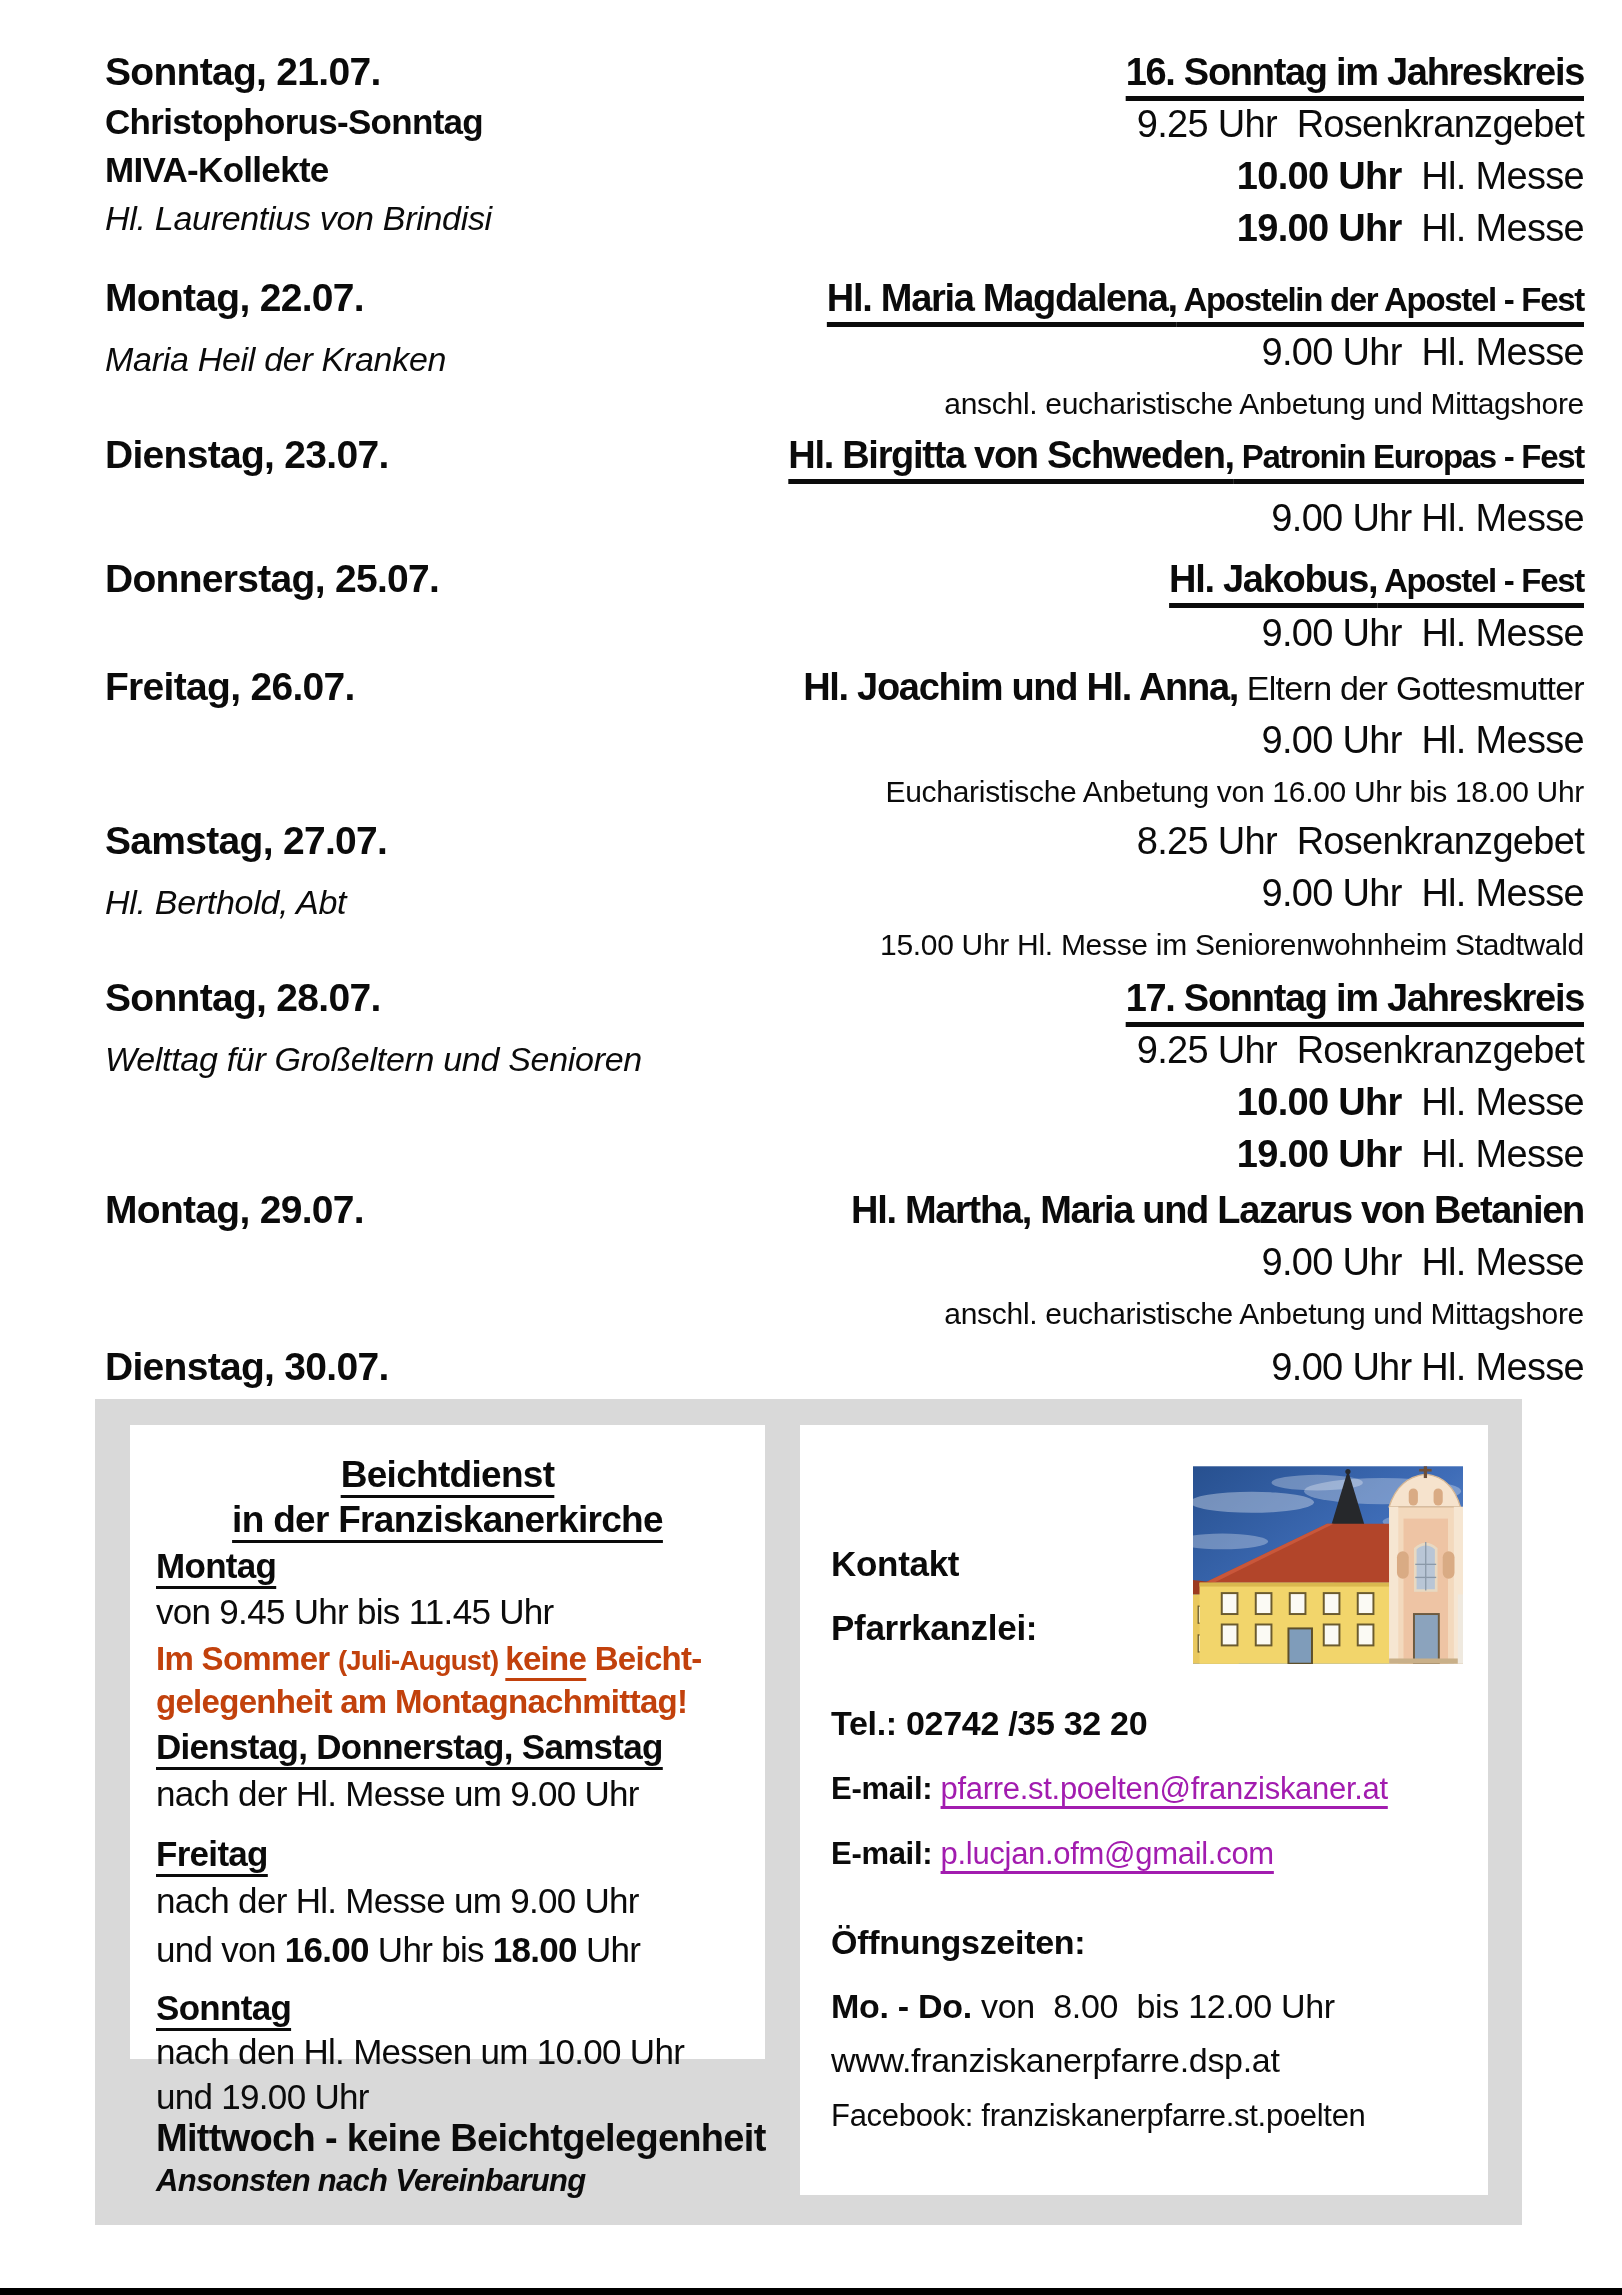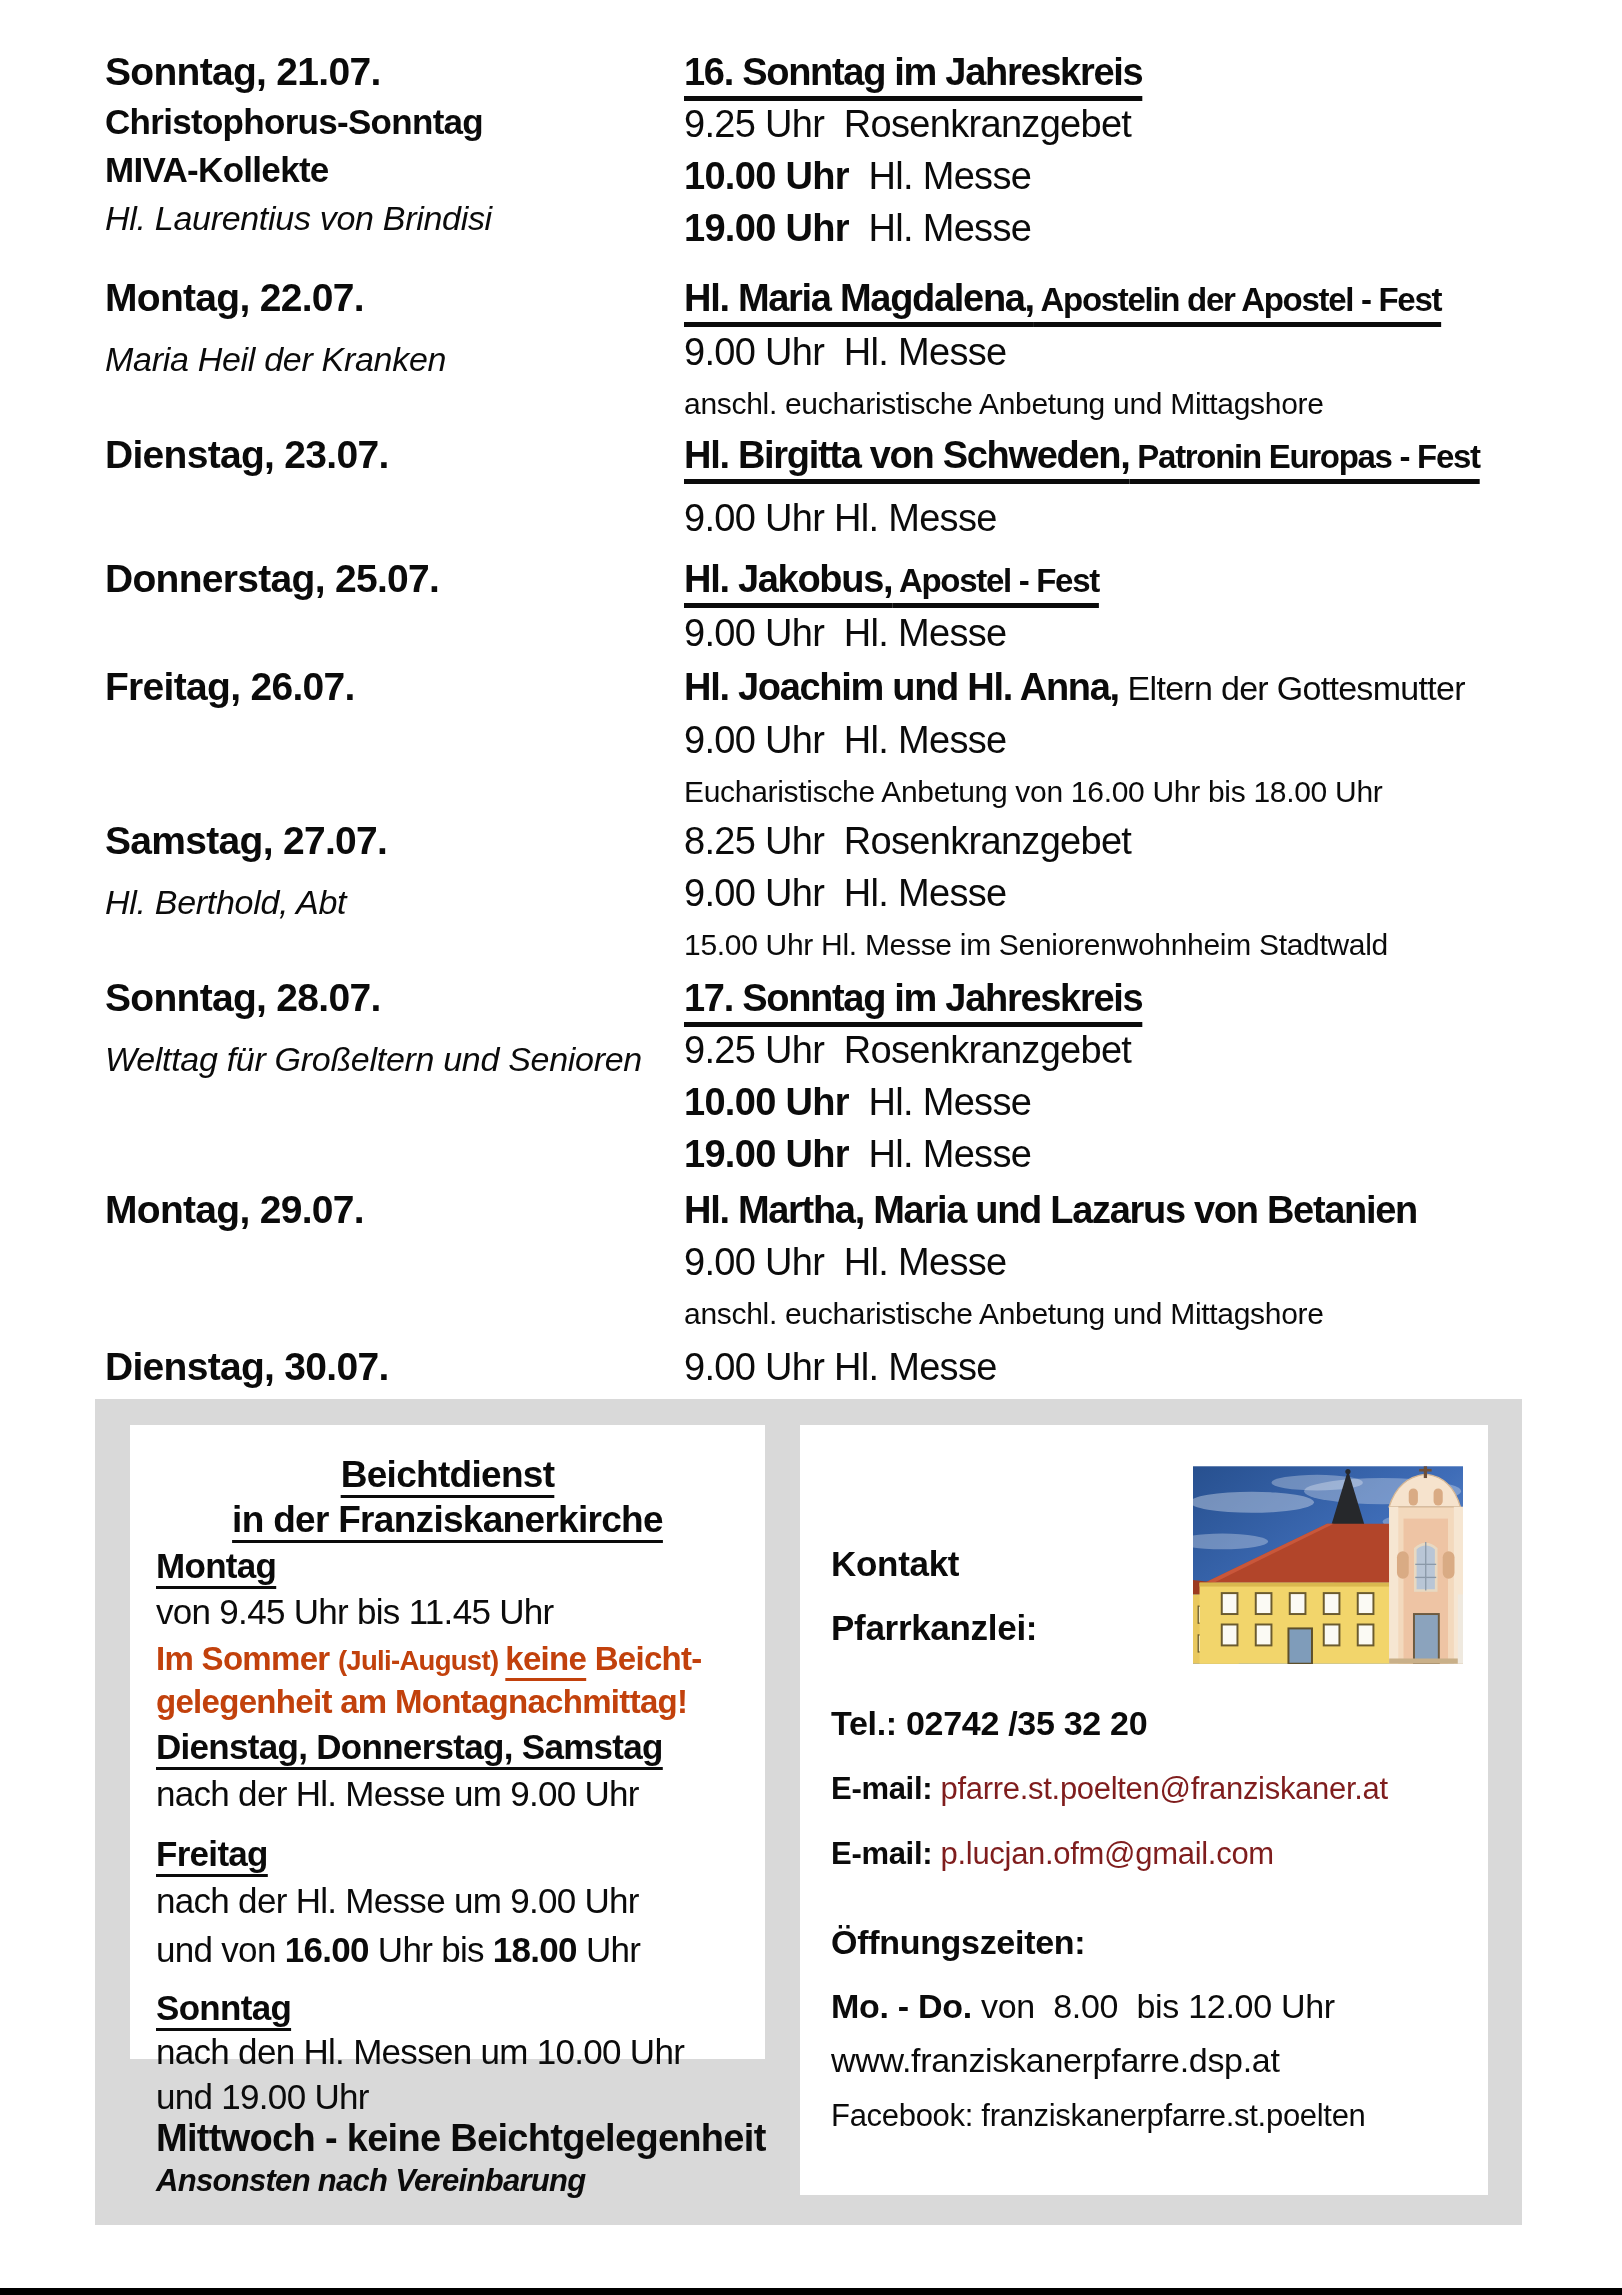--- a/index.html
+++ b/index.html
@@ -5,21 +5,21 @@
   html,body { margin:0; padding:0; }
   body {
     width:1623px; height:2295px; background:#ffffff;
     font-family:"Liberation Sans", sans-serif; color:#0b0b0b;
   }
   .page { position:relative; width:1623px; height:2295px; overflow:hidden; background:#fff; }
 
   
   .row { position:absolute; left:105px; width:1479px; }
   .row .leftcol  { position:absolute; left:0; top:0; width:569px; }
-  .row .rightcol { position:absolute; left:579px; top:0; width:900px; }
+  .row .rightcol { position:absolute; left:579px; top:0; width:900px;text-align:right; }
 
   .date     { font-size:39px; font-weight:bold; line-height:52px; letter-spacing:-0.7px; white-space:pre; }
   .sub-b    { font-size:35px; font-weight:bold; line-height:48px; letter-spacing:-0.7px; white-space:pre; }
   .sub-i    { font-size:34px; font-style:italic; line-height:48px; letter-spacing:-0.3px; white-space:pre; }
   .mt16     { margin-top:10.5px; }
 
   .ev       { font-size:38px; line-height:52px; letter-spacing:-0.7px; white-space:pre; }
   .ev .b    { font-weight:bold; }
   .ev-sm    { font-size:30px; line-height:52px; letter-spacing:-0.3px; white-space:pre; }
   .ehead    { font-size:38px; font-weight:bold; line-height:52px; letter-spacing:-1.3px; white-space:pre; }
@@ -36,21 +36,21 @@
   .cl.center { left:0; width:100%; text-align:center; }
   .bold { font-weight:bold; }
   .bi   { font-weight:bold; font-style:italic; }
   .uu   { text-decoration:underline; text-decoration-thickness:3.3px; text-underline-offset:7.9px; }
   .red  { color:#c2410c; }
   .red-big { font-size:33px; font-weight:bold; }
   .red-sm  { font-size:27.5px; font-weight:bold; }
 
   .kl { position:absolute; left:31px; font-size:34px; line-height:42px; letter-spacing:-0.3px; white-space:pre; }
   .kl-sm { font-size:31px; }
-  .link { text-decoration-thickness:2.6px; text-underline-offset:6.5px; color:#7f1d1d; }
+  .link { text-decoration:underline; text-decoration-thickness:2.6px; text-underline-offset:6.5px; color:#a21caf; }
 
   .photo { position:absolute; left:393px; top:41px; width:270px; height:198px; }
   .photo svg { display:block; width:100%; height:100%; }
 
   .bottombar { position:absolute; left:0; top:2288px; width:1623px; height:7.9px; background:#000; }
 </style>
 </head>
 <body>
 
 <div class="page">

